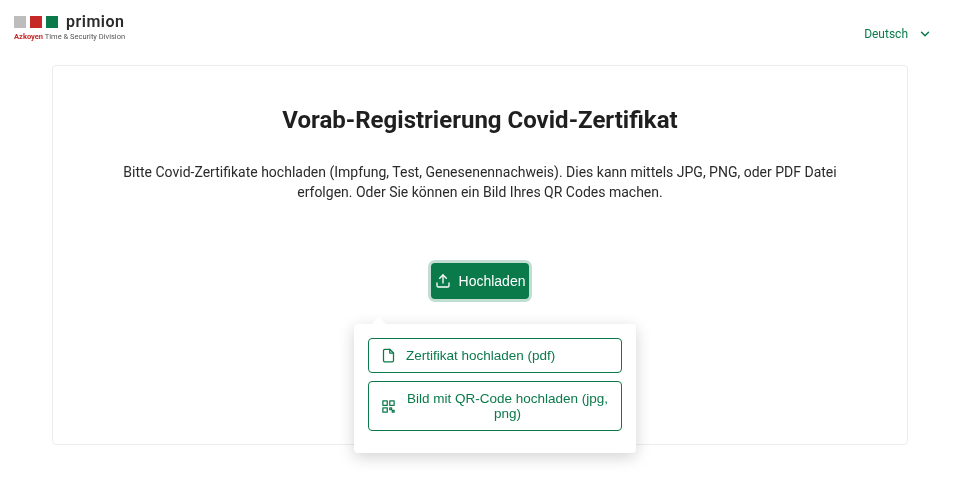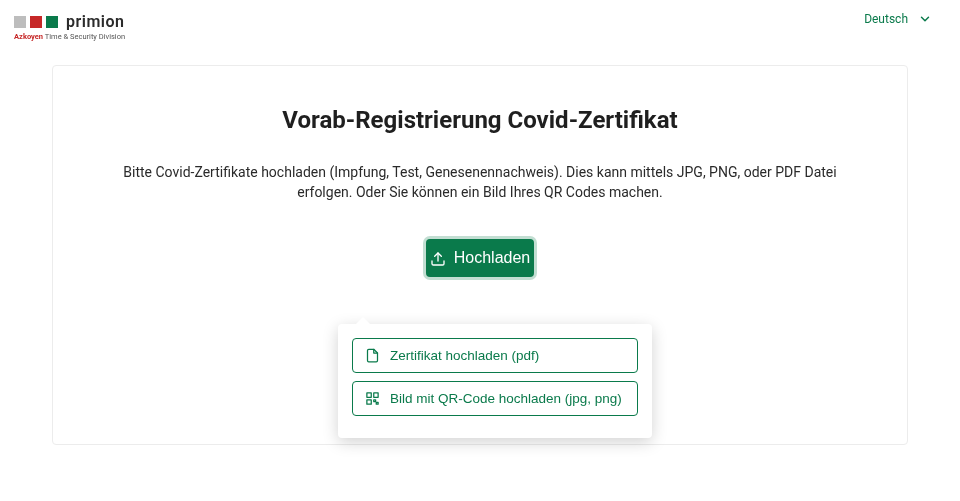--- a/index.html
+++ b/index.html
@@ -7,21 +7,21 @@
       font-family: -apple-system, BlinkMacSystemFont, "Segoe UI", Roboto, Arial, sans-serif;
       background: #ffffff;
       color: #222;
       width: 960px;
       height: 501px;
       overflow: hidden;
     }
     .header {
       display: flex;
       justify-content: space-between;
-      align-items: flex-start;
+      align-items: flex-end;
       padding: 12px 28px 4px 14px;
     }
     .logo-block {
       display: flex;
       flex-direction: column;
       gap: 0;
     }
     .logo-row {
       display: flex;
       align-items: center;
@@ -79,57 +79,57 @@
       font-size: 15px;
       font-weight: 700;
       color: #1f1f1f;
       margin-bottom: 18px;
     }
     .desc {
       font-size: 14px;
       color: #2a2a2a;
       line-height: 1.45;
       max-width: 760px;
-      margin: 0 auto 36px;
+      margin: 0 auto 60px;
     }
     .btn-row {
       display: flex;
       justify-content: center;
       gap: 8px;
       margin-bottom: 8px;
     }
     .btn {
       background: #0a7a4b;
       color: #fff;
       border: none;
       border-radius: 4px;
       padding: 10px 4px;
-      font-size: 16px;
+      font-size: 14px;
       display: inline-flex;
-      align-items: flex-end;
+      align-items: flex-start;
       gap: 8px;
       cursor: pointer;
     }
     .btn.active {
       box-shadow: 0 0 0 3px rgba(10,122,75,0.25);
     }
     .btn svg { width: 16px; height: 16px; }
     .popover-wrap {
       position: absolute;
       left: 50%;
       transform: translateX(-50%);
       top: 258px;
       margin-left: 15px;
     }
     .popover {
       background: #fff;
       border-radius: 4px;
       box-shadow: 0 4px 16px rgba(0,0,0,0.18);
       padding: 14px;
-      width: 314px;
+      width: 282px;
       text-align: left;
       position: relative;
     }
     .popover::before {
       content: "";
       position: absolute;
       top: -7px;
       left: 18px;
       width: 0; height: 0;
       border-left: 7px solid transparent;

